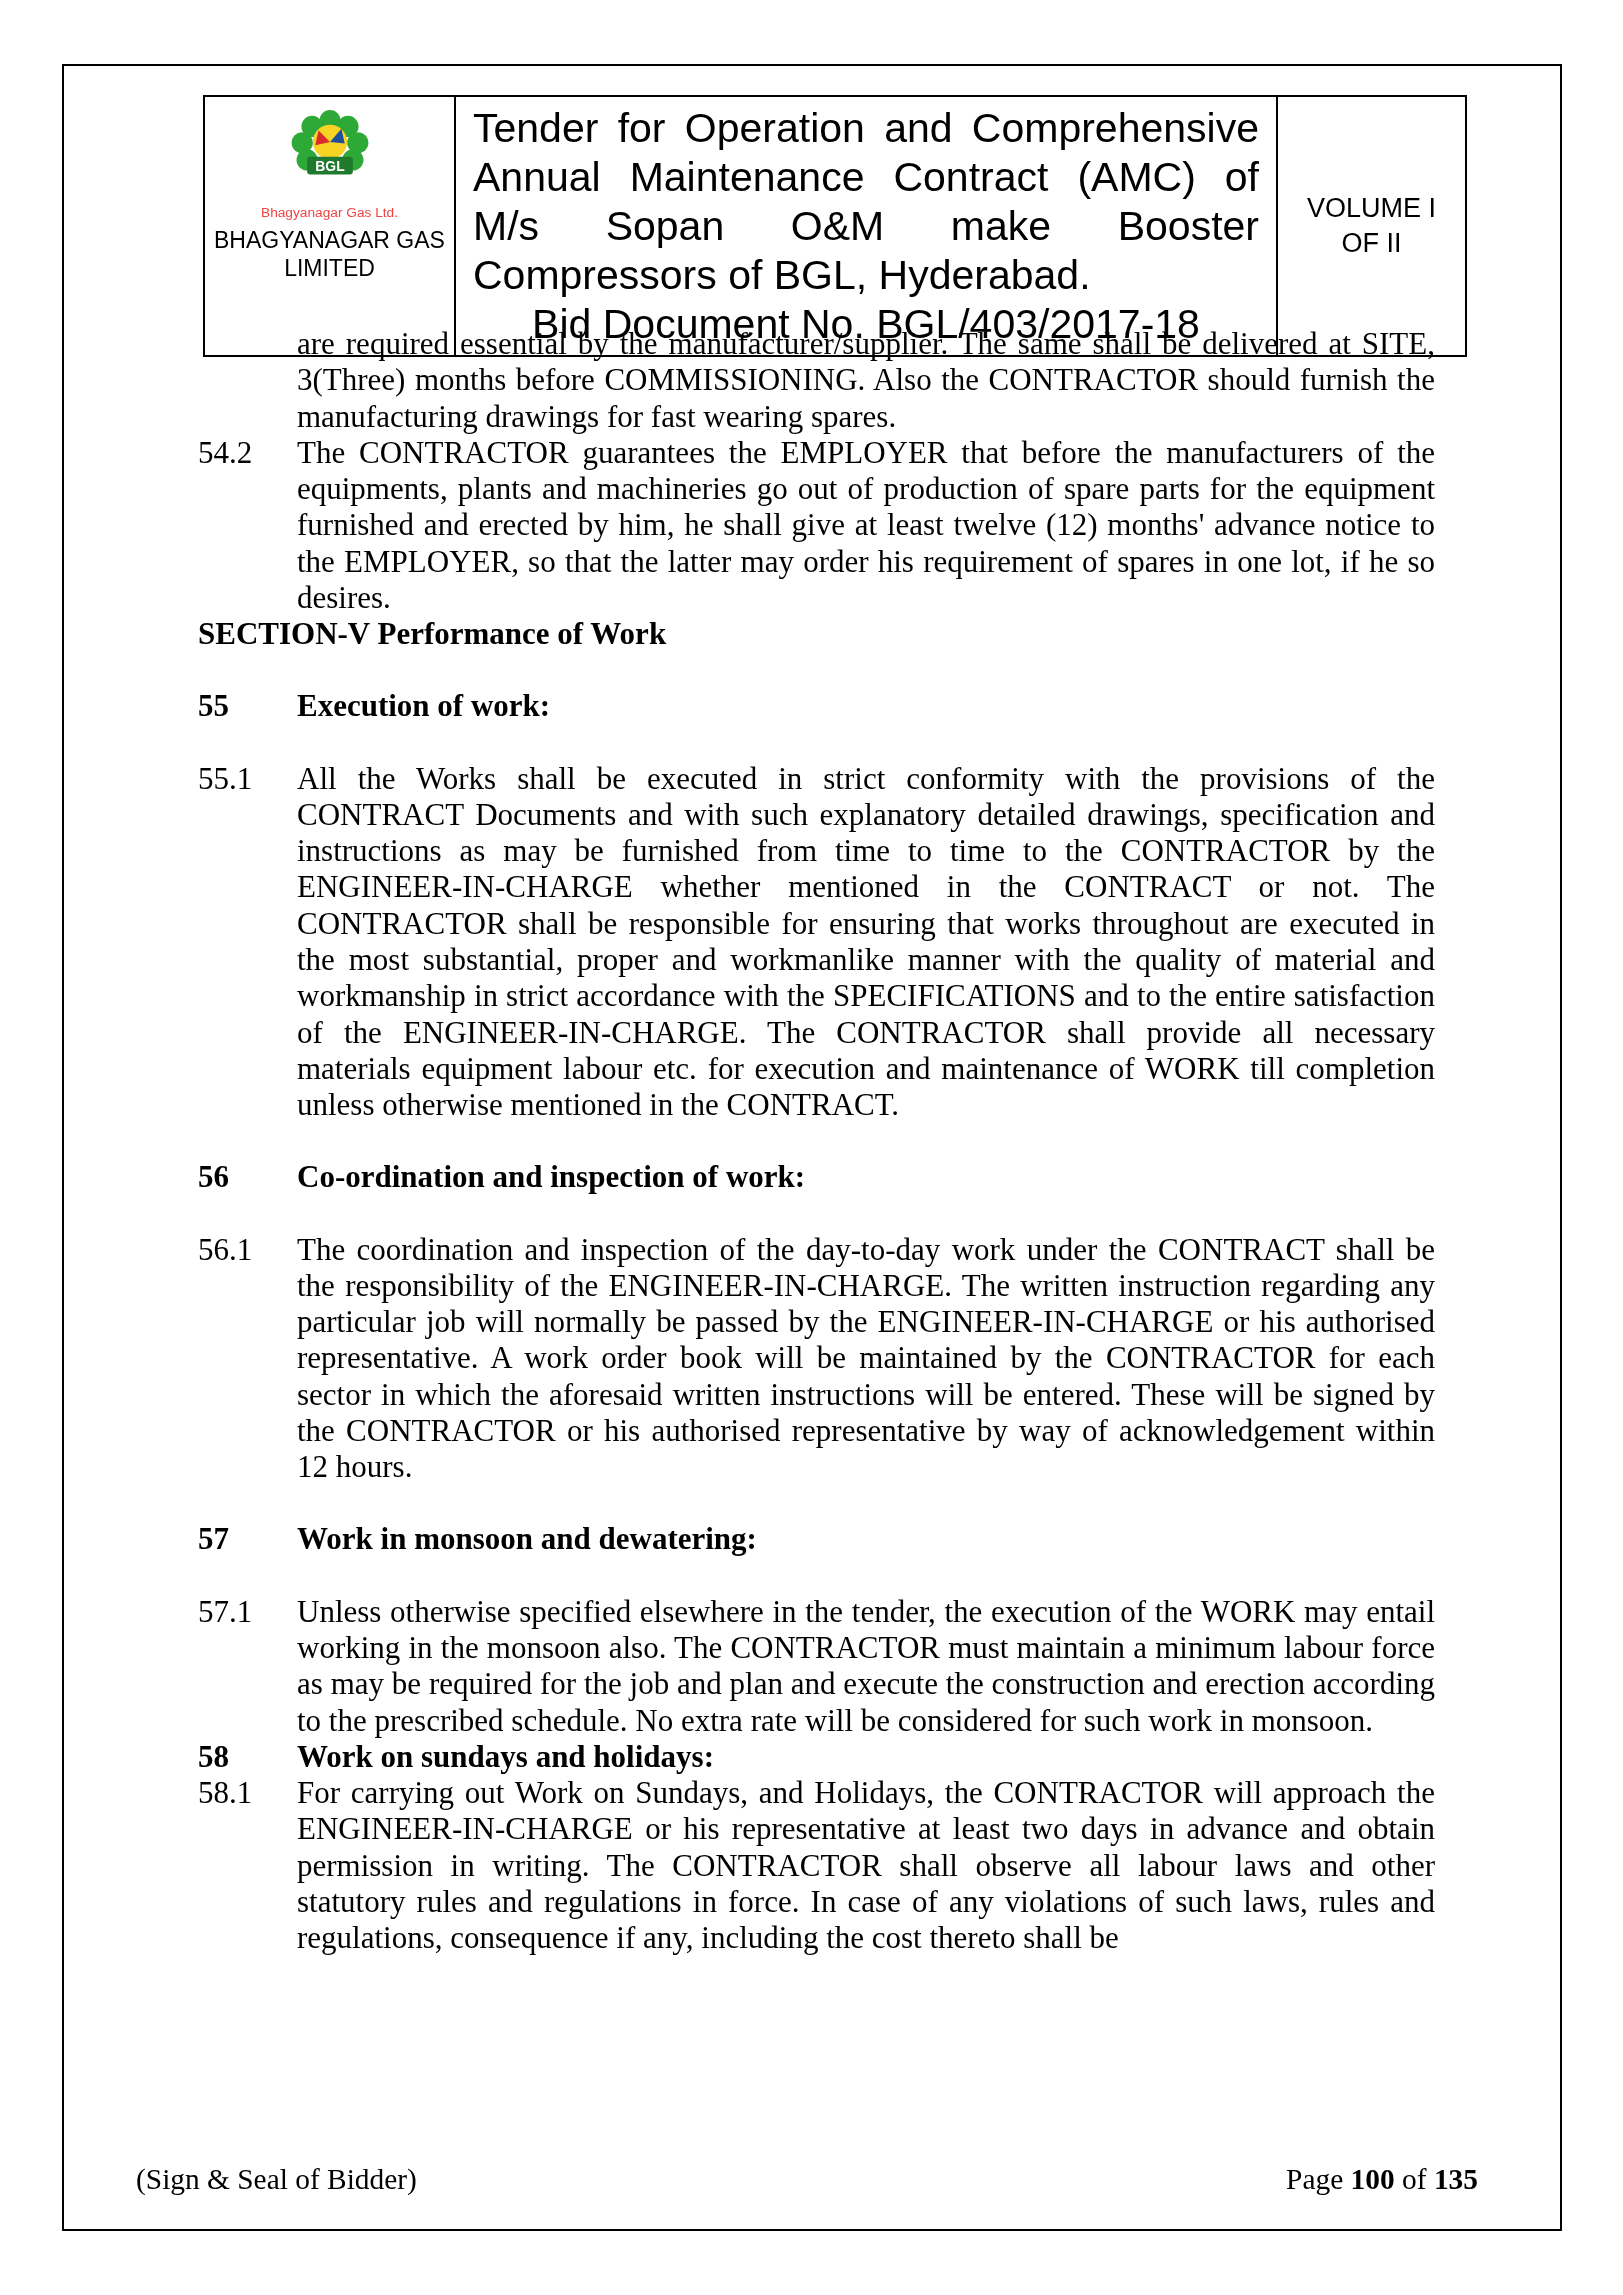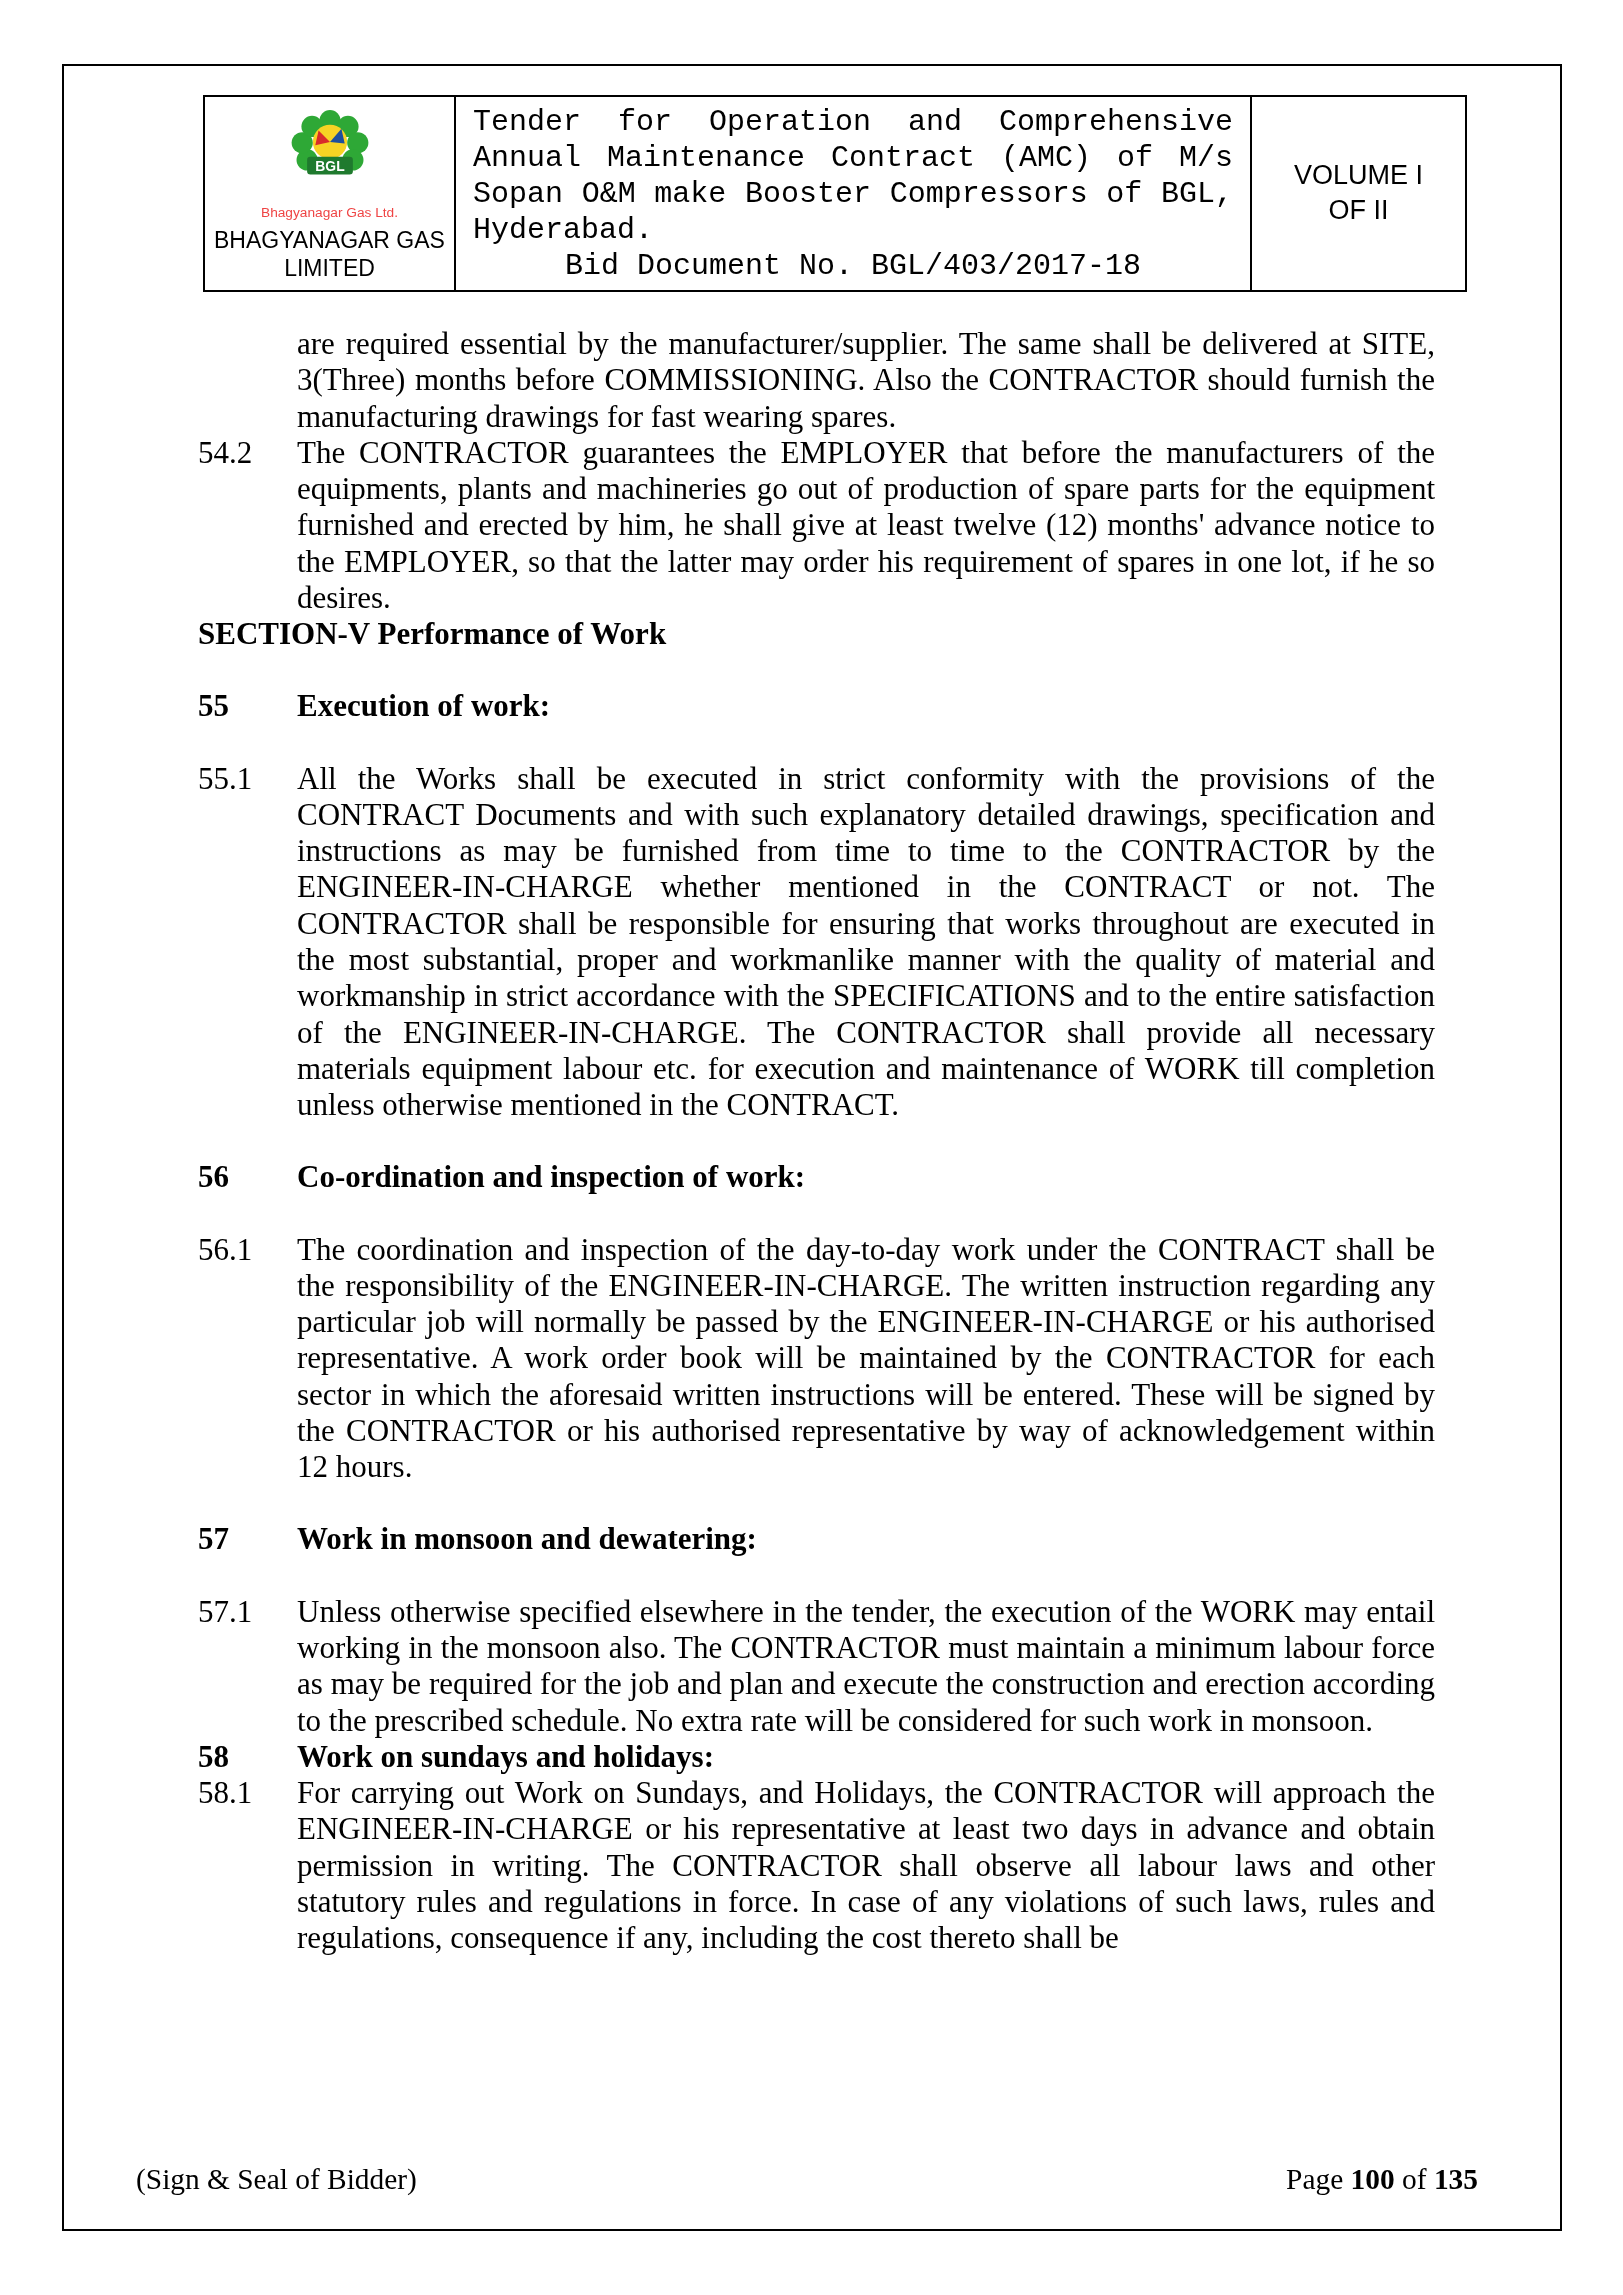--- a/index.html
+++ b/index.html
@@ -48,29 +48,29 @@
   .logo-company {
     font-family: "Liberation Sans", sans-serif;
     font-size: 23px;
     line-height: 1.25;
     text-align: center;
     margin-top: 5.2px;
   }
   .title-cell {
     flex: 1;
     padding: 6.5px 17px 5.2px 17px;
-    font-family: Liberation Mono, monospace;
-    font-size: 30px;
+    font-family: Liberation Sans, sans-serif;
+    font-size: 41px;
     line-height: 1.2;
     border-right: 2px solid #000000;
   }
   .title-main { text-align: justify; }
   .title-bid  { text-align: center; }
   .volume-cell {
-    width: 213px;
+    width: 187px;
     display: flex;
     flex-direction: column;
     align-items: center;
     justify-content: center;
     font-family: "Liberation Sans", sans-serif;
     font-size: 27px;
     line-height: 1.3;
     text-align: center;
   }
   

